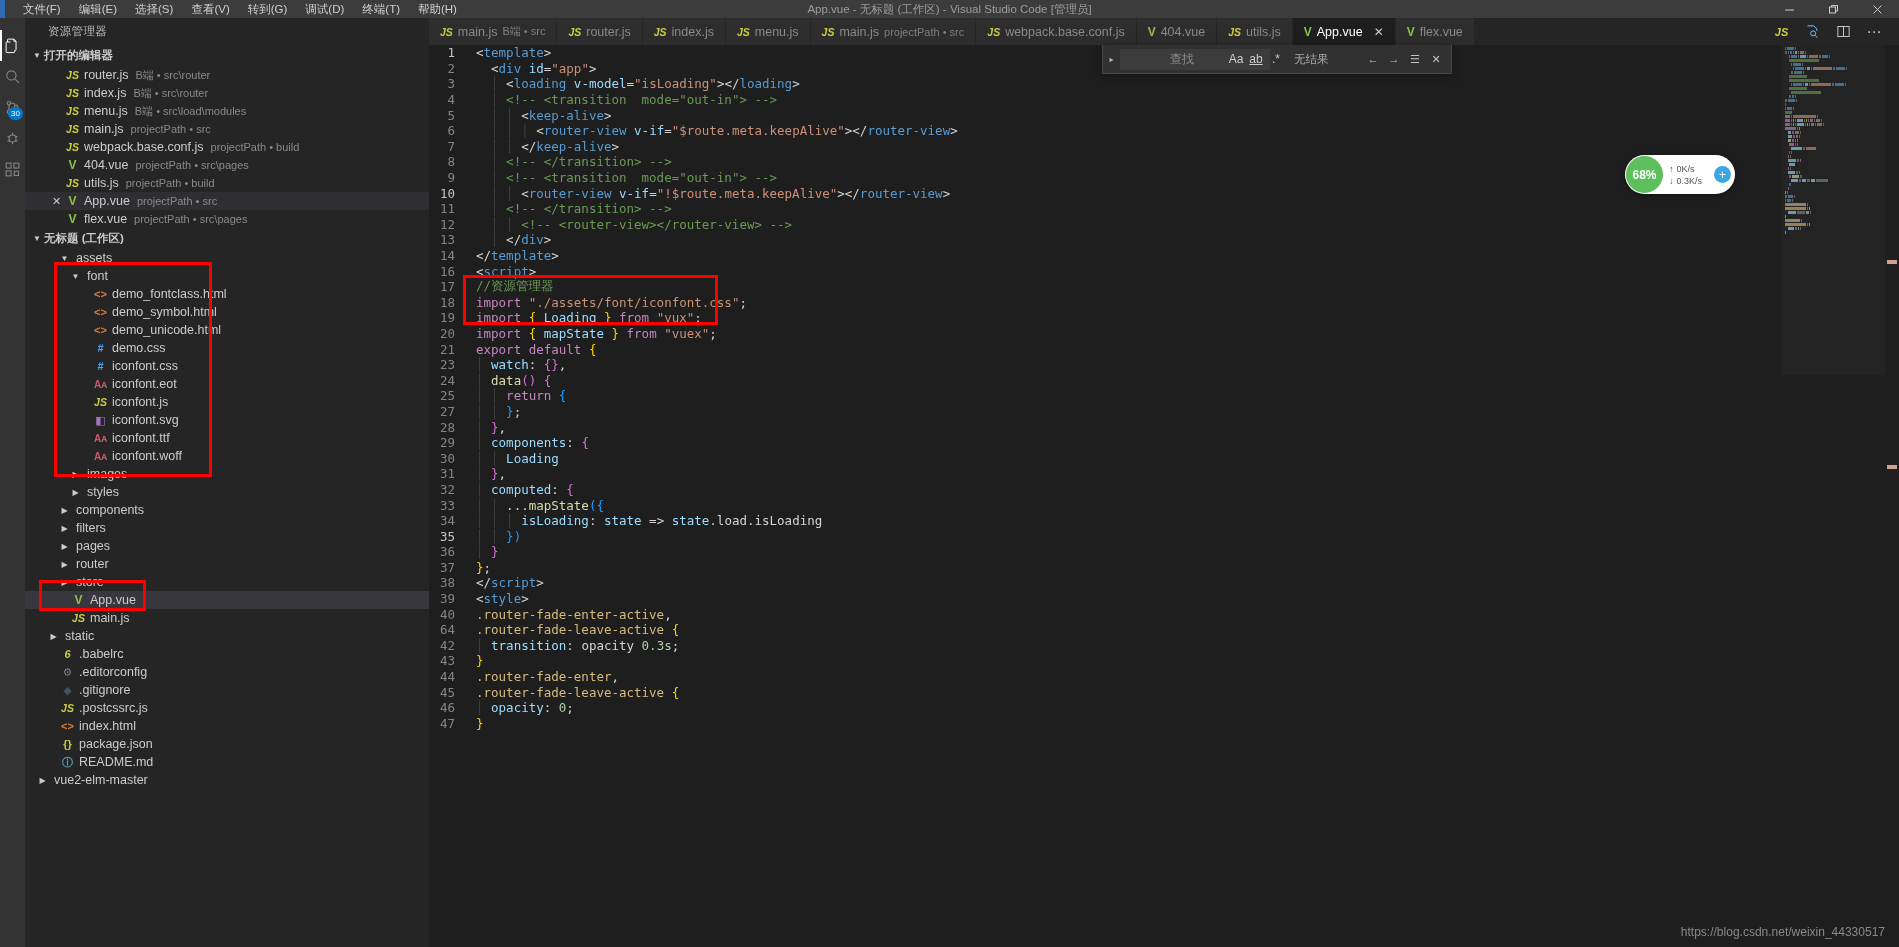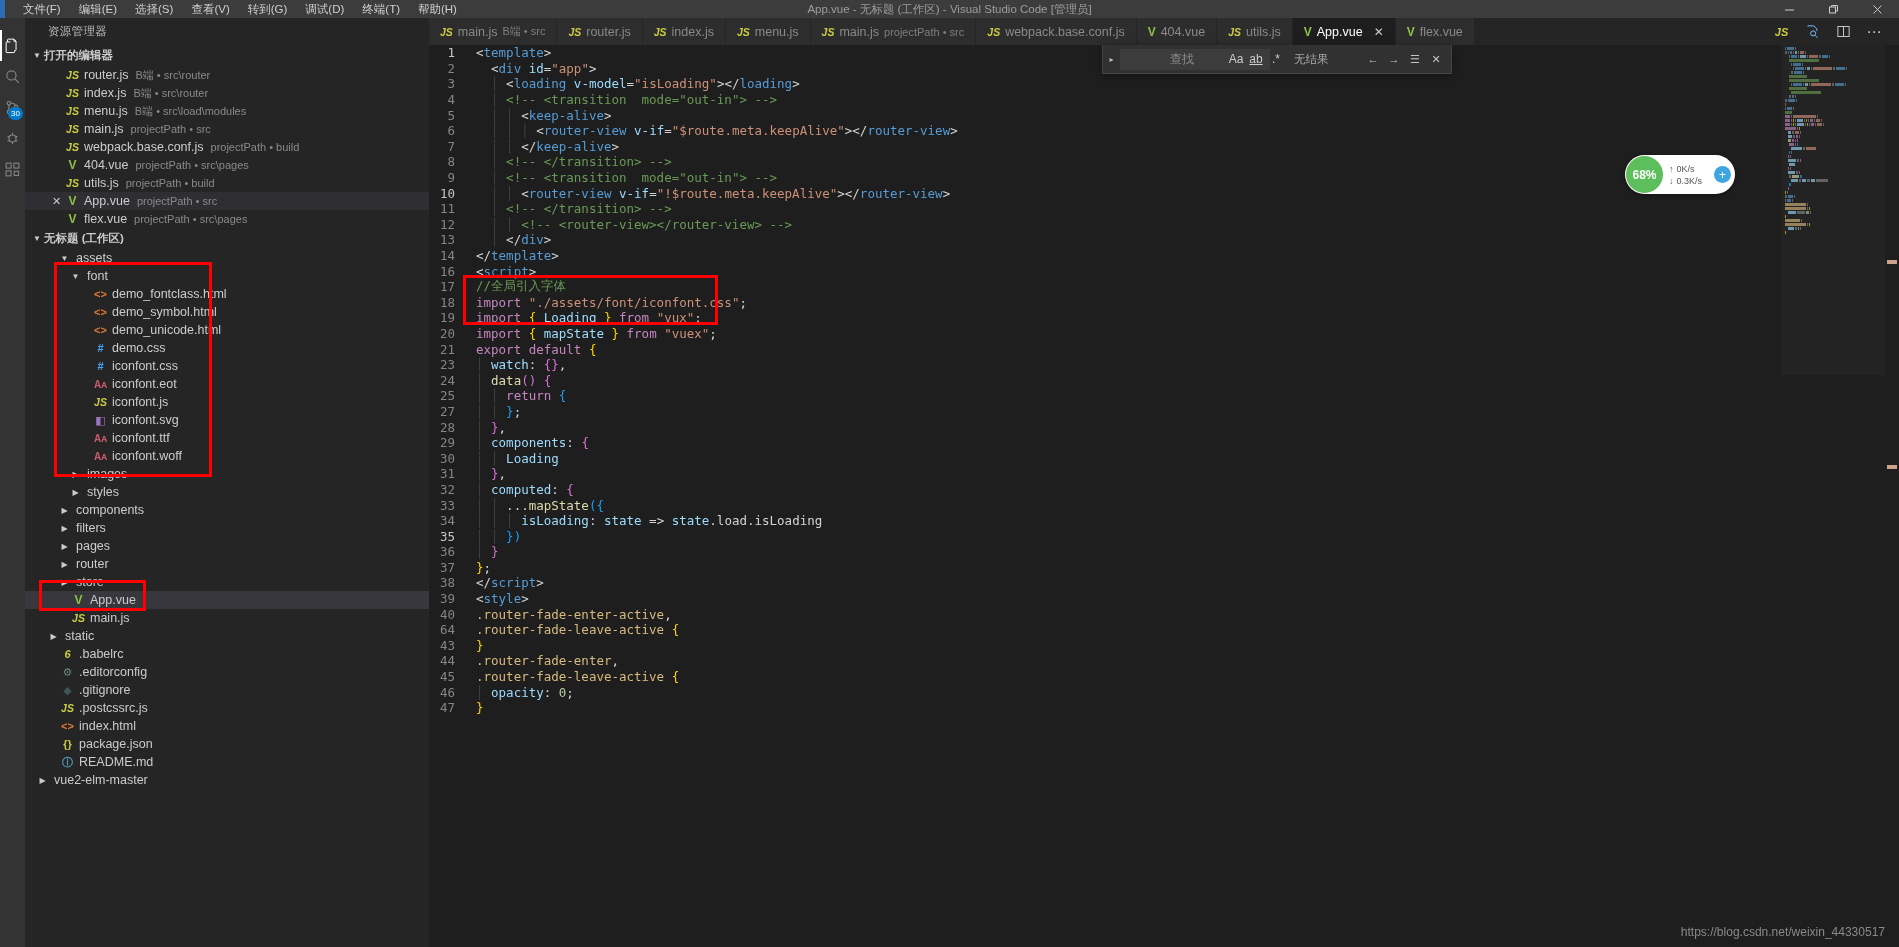--- a/index.html
+++ b/index.html
@@ -594,21 +594,21 @@
         <div class="code-line">
           <span class="lnum">14</span>
           <span class="code-txt"><span class="k-punc">&lt;/</span><span class="k-tag">template</span><span class="k-punc">&gt;</span></span>
         </div>
         <div class="code-line">
           <span class="lnum">16</span>
           <span class="code-txt"><span class="k-punc">&lt;</span><span class="k-tag">script</span><span class="k-punc">&gt;</span></span>
         </div>
         <div class="code-line">
           <span class="lnum">17</span>
-          <span class="code-txt"><span class="k-com">//全局引入字体</span></span>
+          <span class="code-txt"><span class="k-com">//资源管理器</span></span>
         </div>
         <div class="code-line">
           <span class="lnum">18</span>
           <span class="code-txt"><span class="k-kw">import</span><span class="k-plain"> </span><span class="k-str">"./assets/font/iconfont.css"</span><span class="k-plain">;</span></span>
         </div>
         <div class="code-line">
           <span class="lnum">19</span>
           <span class="code-txt"><span class="k-kw">import</span><span class="k-plain"> </span><span class="k-brace1">{</span><span class="k-plain"> </span><span class="k-var">Loading</span><span class="k-plain"> </span><span class="k-brace1">}</span><span class="k-plain"> </span><span class="k-kw">from</span><span class="k-plain"> </span><span class="k-str">"vux"</span><span class="k-plain">;</span></span>
         </div>
         <div class="code-line">
@@ -683,20 +683,24 @@
           <span class="lnum">39</span>
           <span class="code-txt"><span class="k-punc">&lt;</span><span class="k-tag">style</span><span class="k-punc">&gt;</span></span>
         </div>
         <div class="code-line">
           <span class="lnum">40</span>
           <span class="code-txt"><span class="k-css-sel">.router-fade-enter-active</span><span class="k-plain">,</span></span>
         </div>
         <div class="code-line">
           <span class="lnum">64</span>
           <span class="code-txt"><span class="k-css-sel">.router-fade-leave-active</span><span class="k-plain"> </span><span class="k-brace1">{</span></span>
+        </div>
+        <div class="code-line">
+          <span class="lnum">42</span>
+          <span class="code-txt"><span class="ind">│ </span><span class="k-css-prop">transition</span><span class="k-plain">: opacity </span><span class="k-num">0.3s</span><span class="k-plain">;</span></span>
         </div>
         <div class="code-line">
           <span class="lnum">43</span>
           <span class="code-txt"><span class="k-brace1">}</span></span>
         </div>
         <div class="code-line">
           <span class="lnum">44</span>
           <span class="code-txt"><span class="k-css-sel">.router-fade-enter</span><span class="k-plain">,</span></span>
         </div>
         <div class="code-line">

